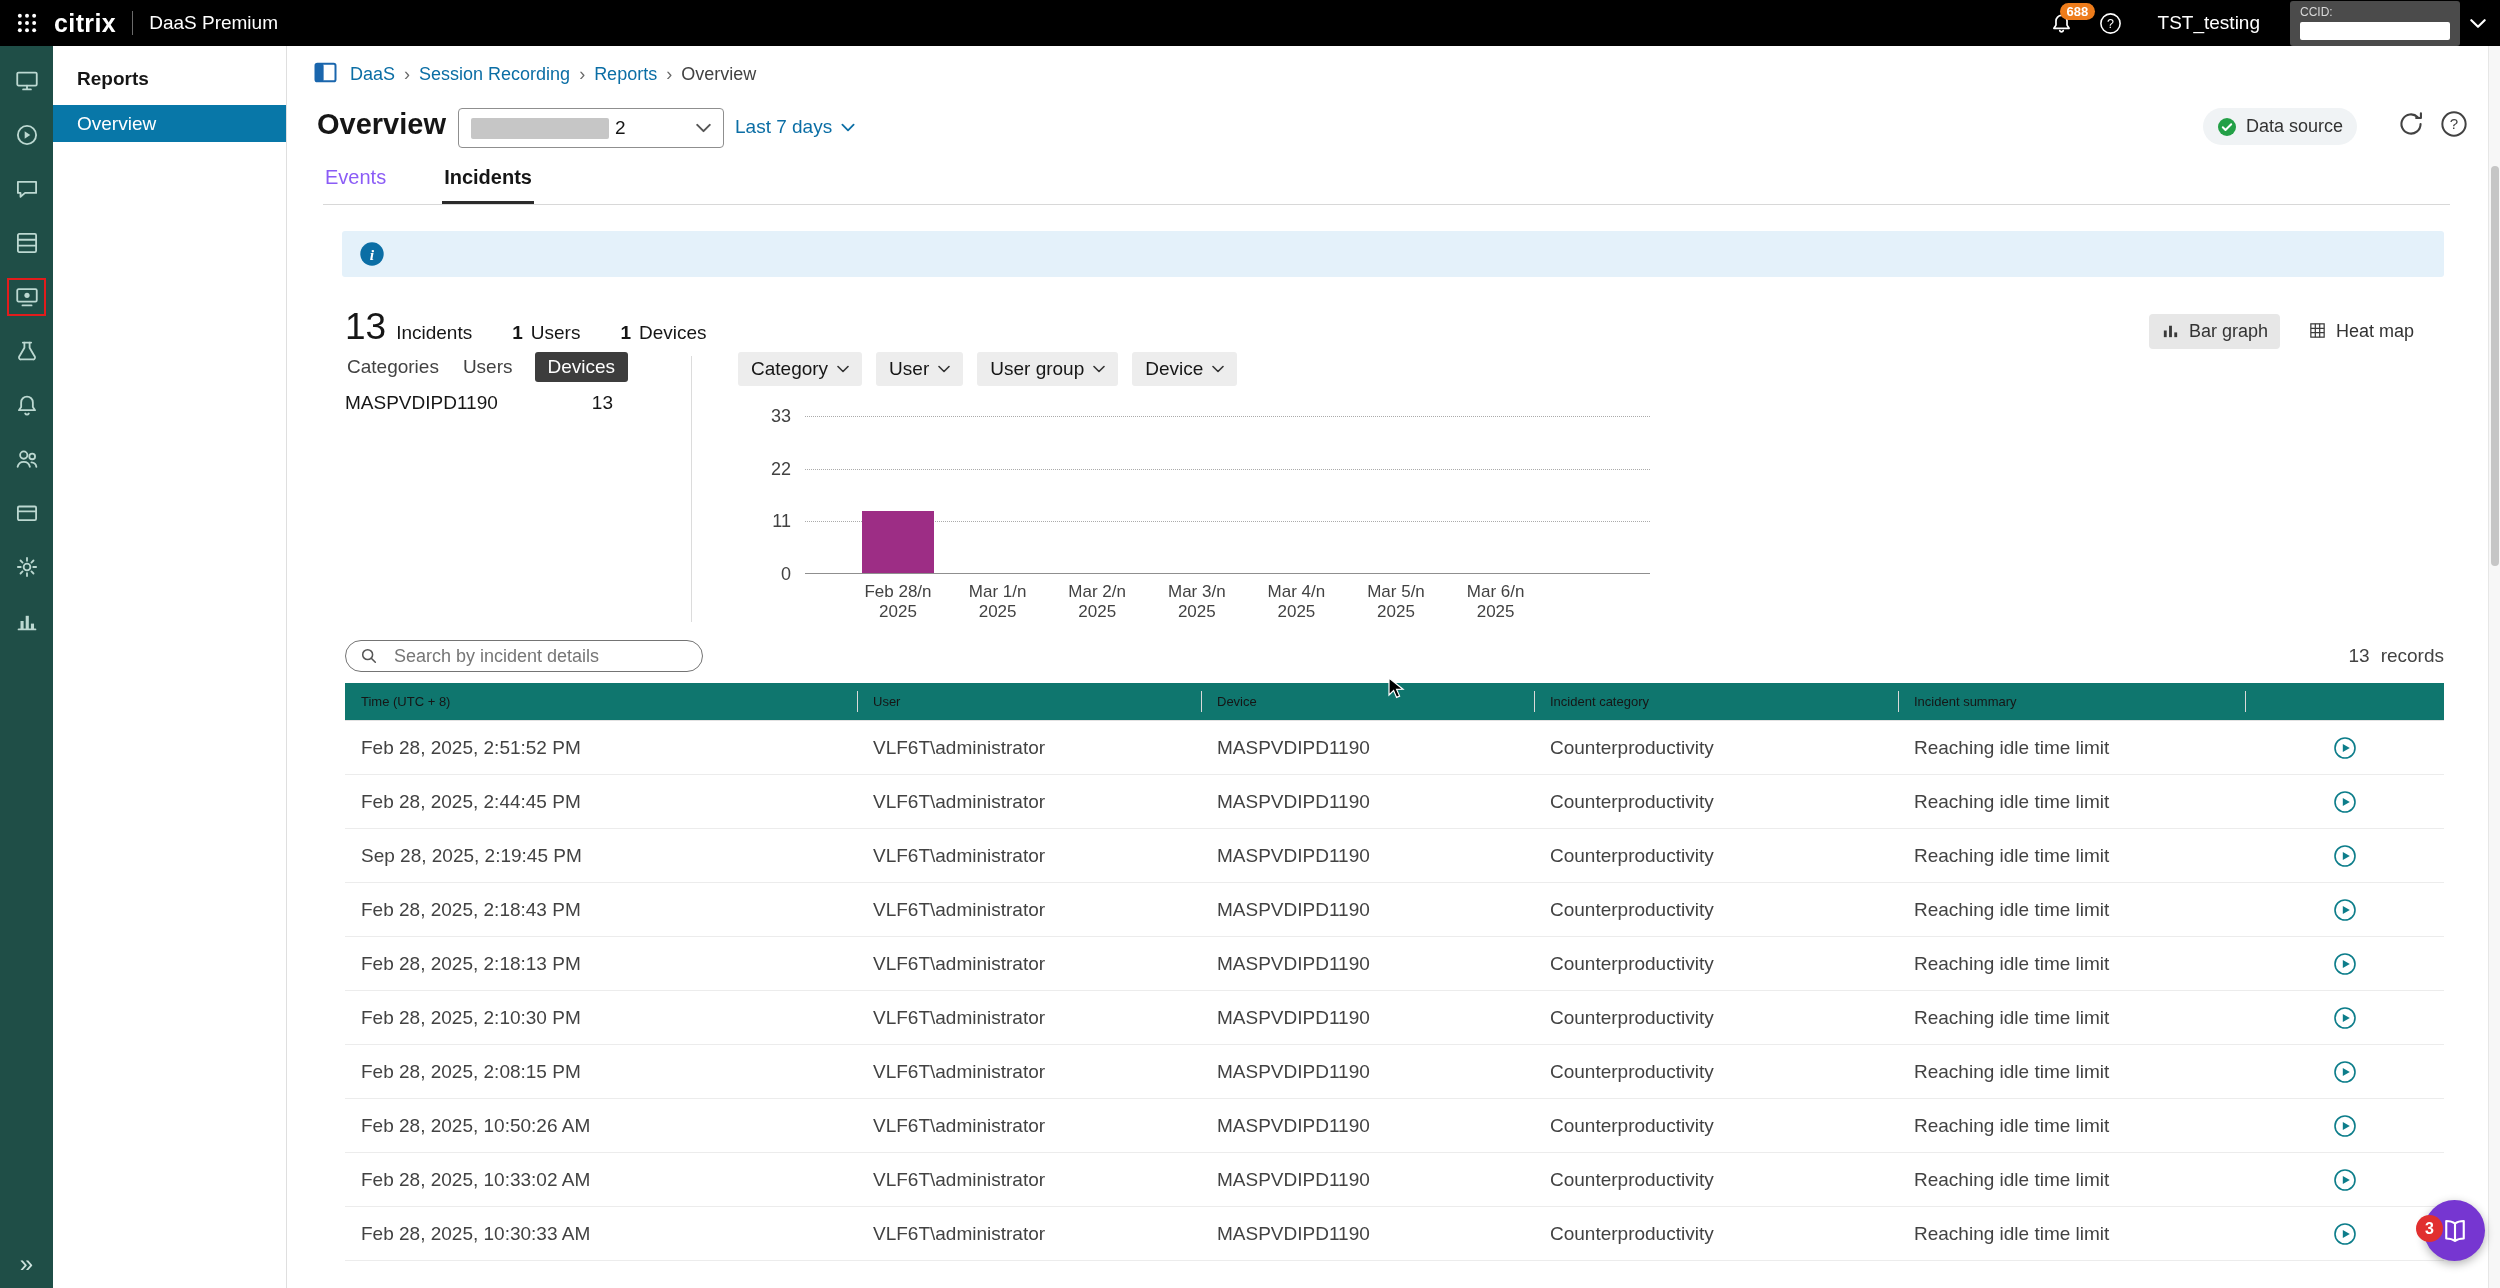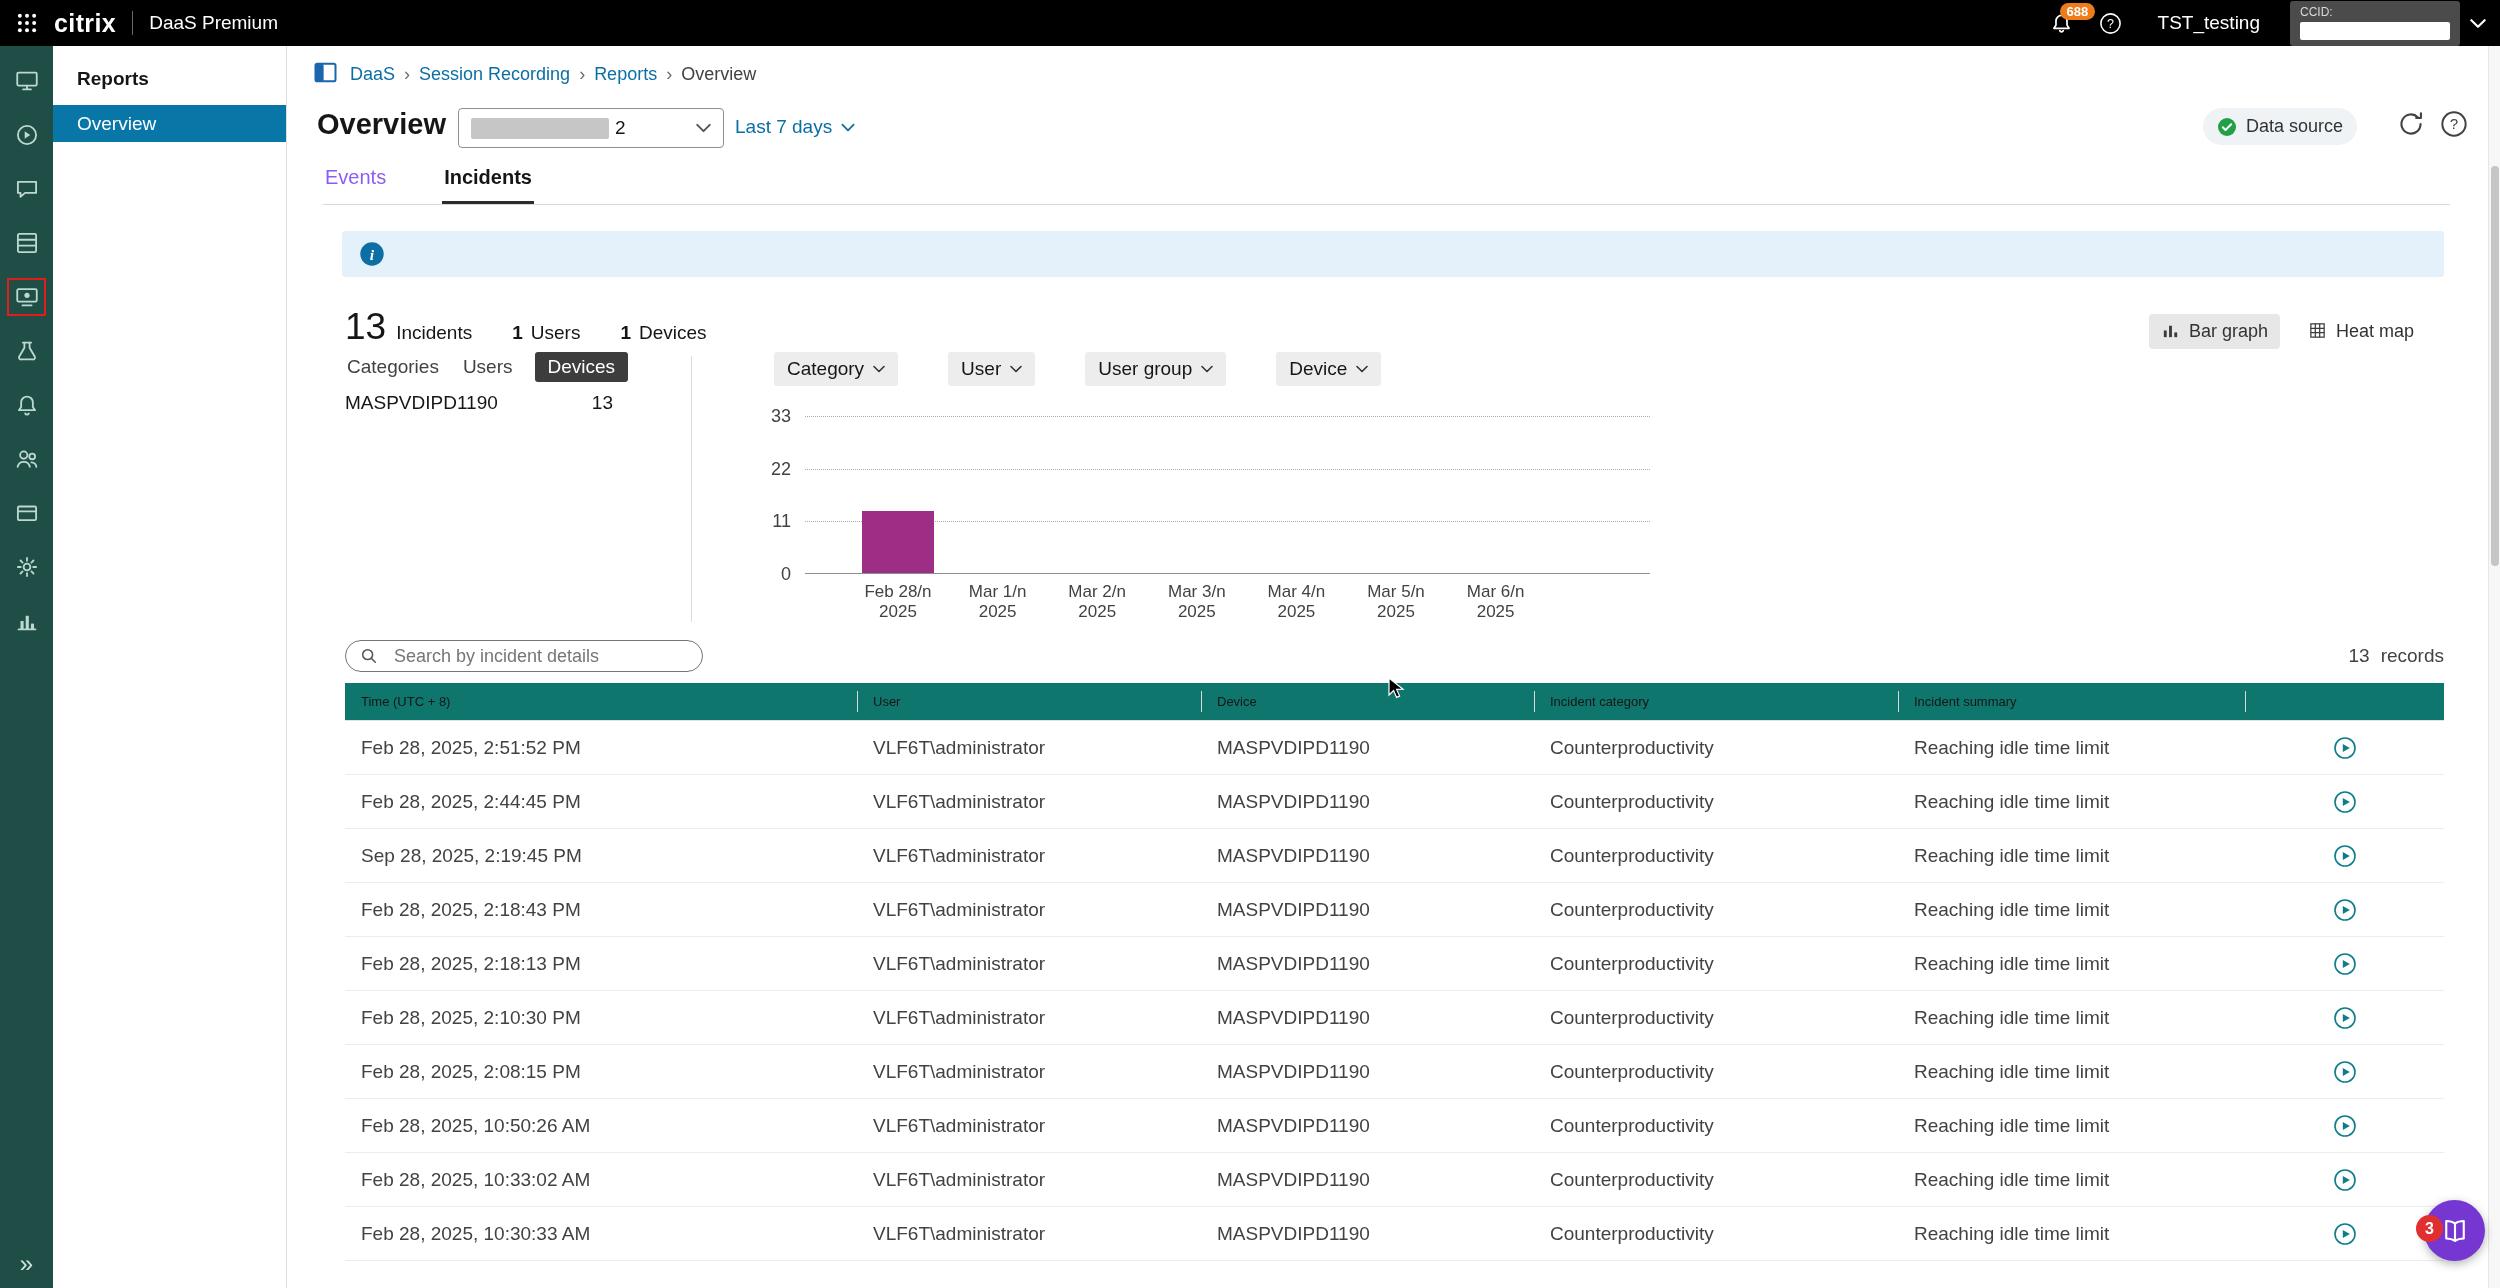--- a/index.html
+++ b/index.html
@@ -78,21 +78,21 @@
   
   .bd-tabs { position:absolute; left:58px; top:306px; display:flex; gap:20px; align-items:center; font-size:19px; }
   .bd-tab { color:#424242; padding:4px 2px; cursor:pointer; }
   .bd-tab.active { background:#3d3d3d; color:#fff; padding:4px 13px; border-radius:3px; }
   .bd-list { position:absolute; left:58px; top:342px; width:268px; font-size:19px; }
   .bd-row { display:flex; justify-content:space-between; padding:4px 0; }
   .divider-v { position:absolute; left:404px; top:310px; height:266px; width:1px; background:#dcdcdc; }
 
   
   .filter-bar { position:absolute; left:451px; top:306px; display:flex; gap:14px; }
-  .filter-chip { background:#ededed; border-radius:3px; padding:6px 13px; font-size:19px; display:flex; align-items:center; gap:9px; cursor:pointer;margin-left:36px; }
+  .filter-chip { background:#ededed; border-radius:3px; padding:6px 13px; font-size:19px; display:flex; align-items:center; gap:9px; cursor:pointer; }
 
   .chart { position:absolute; left:518px; top:370px; width:845px; height:235px; }
   .plot { position:absolute; left:0; top:0; width:845px; height:158px; border-bottom:1.5px solid #8f8f8f; }
   .gridline { position:absolute; left:0; right:0; border-top:1px dotted #ababab; }
   .ytick { position:absolute; right:calc(100% + 14px); transform:translateY(-50%); font-size:18px; color:#424242; white-space:nowrap; }
   .bar { position:absolute; bottom:0; width:72px; transform:translateX(-50%); cursor:pointer; }
   .xtick { position:absolute; top:166px; width:110px; transform:translateX(-50%); text-align:center; font-size:17px; line-height:20px; color:#424242; }
 
   
   .search-box { position:absolute; left:58px; top:594px; width:358px; height:32px; border:1px solid #747474; border-radius:16px; display:flex; align-items:center; gap:16px; padding:0 14px; background:#fff; }

